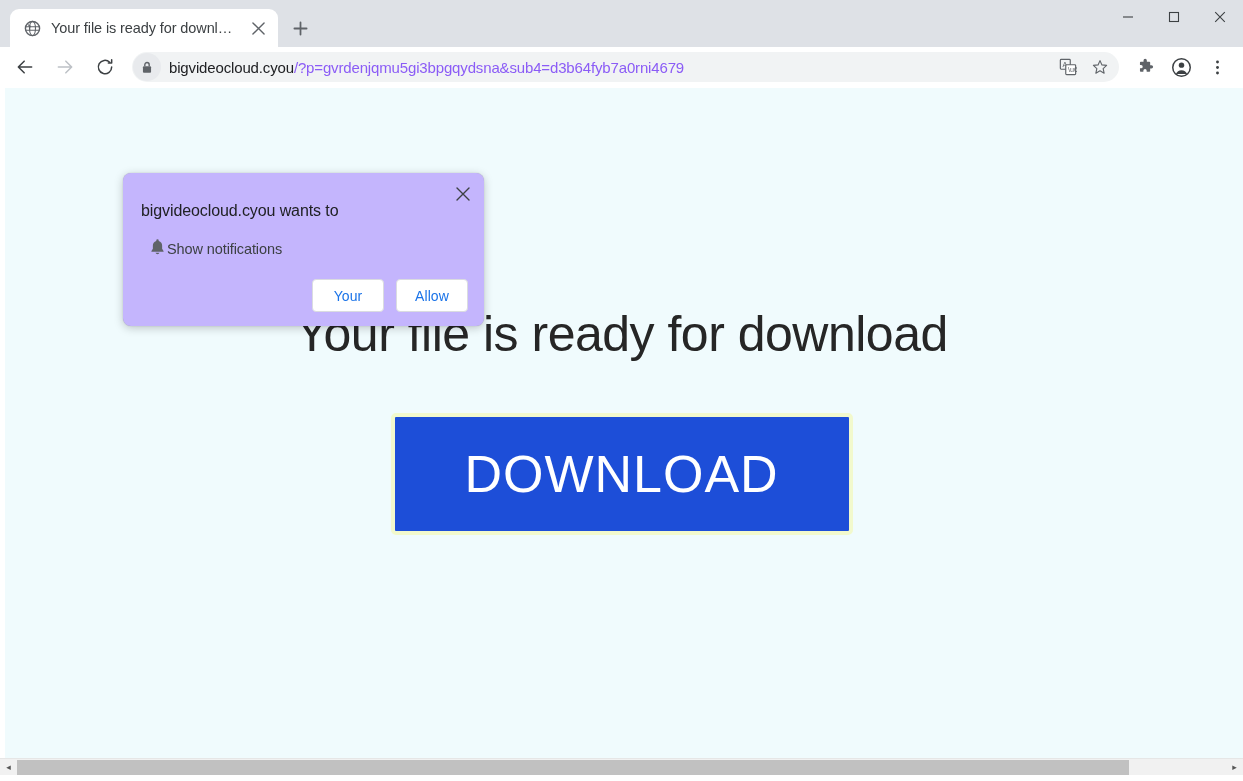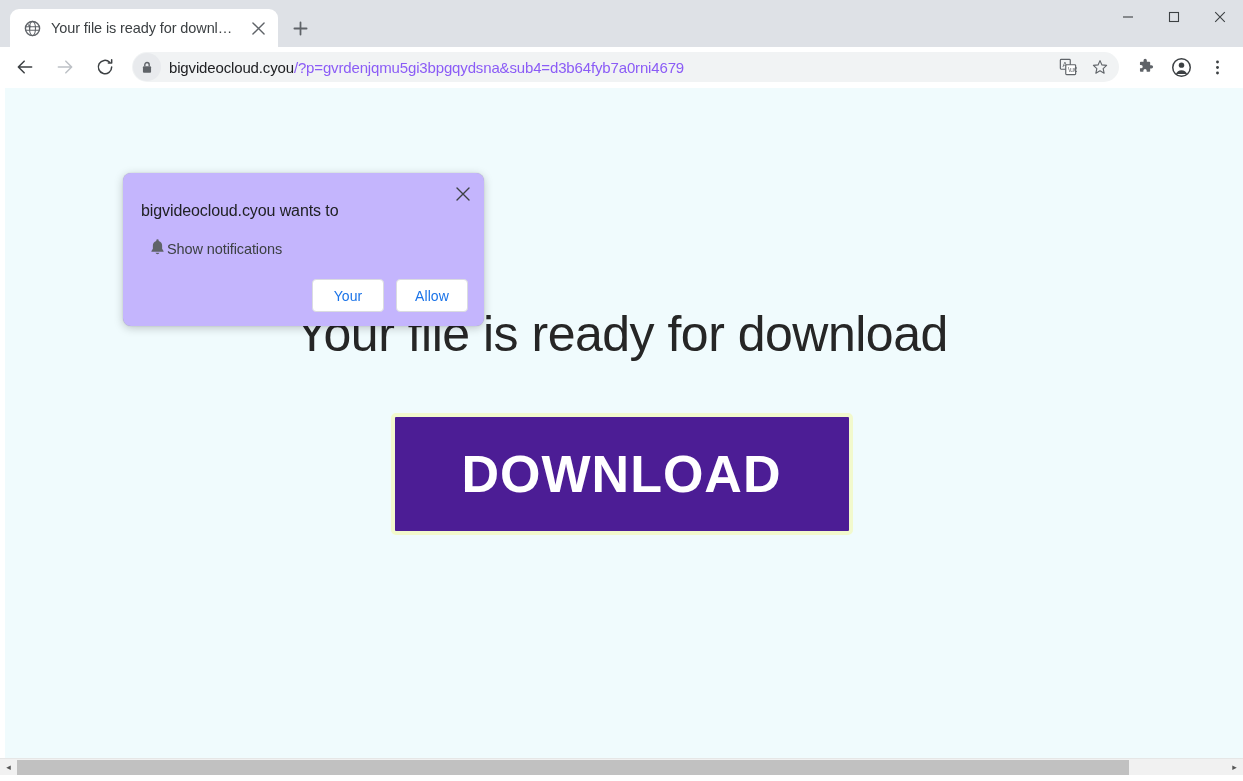--- a/index.html
+++ b/index.html
@@ -204,30 +204,30 @@
     color: #262626;
     letter-spacing: -0.5px;
     line-height: 1.1;
     text-align: center;
   }
 
   .download-button {
     margin-top: 51px;
     width: 462px;
     height: 122px;
-    background: #4c1d95;
+    background: #1d4ed8;
     border: 4px solid #f2f9cd;
     border-radius: 5px;
     display: flex;
     align-items: center;
     justify-content: center;
     color: #ffffff;
     font-size: 52px;
     letter-spacing: 1px;
-    font-weight: 700;
+    font-weight: 400;
   }
 
   
   .cut-strip {
     position: absolute;
     left: 0; right: 0; bottom: 0;
     height: 6px;
     background: #ffffff;
     overflow: hidden;
   }

